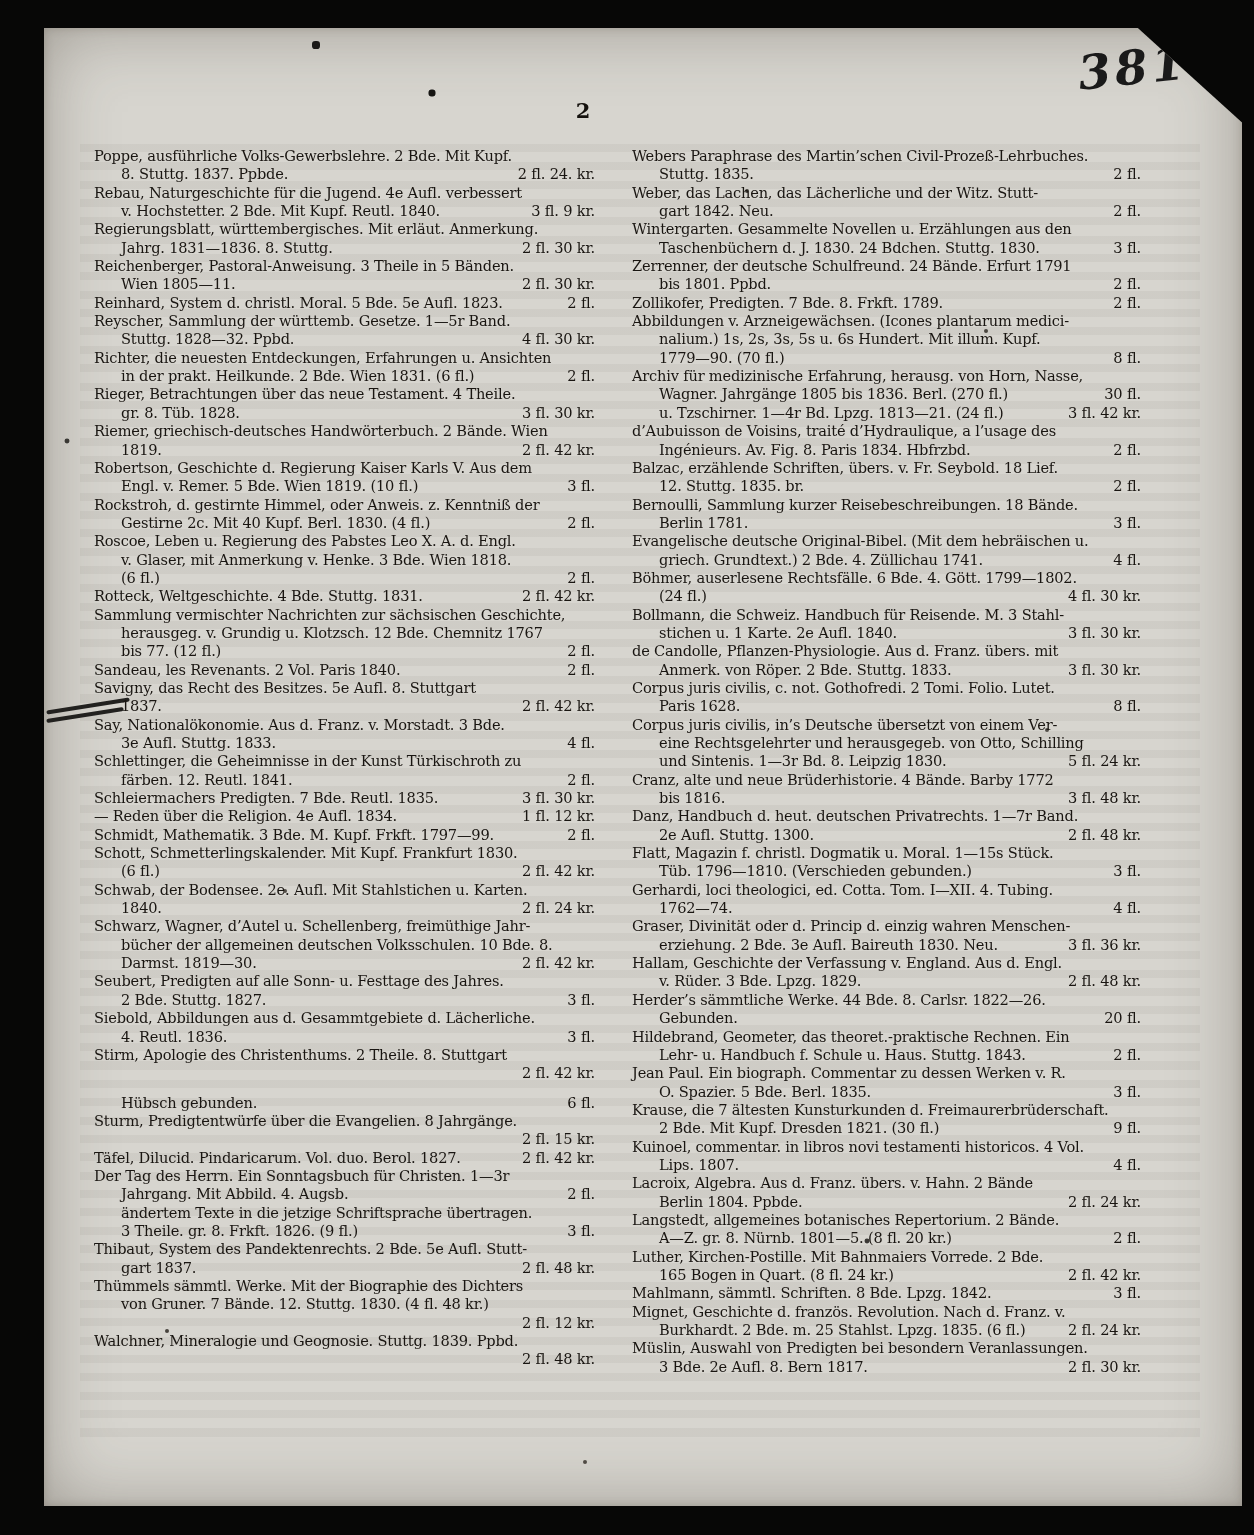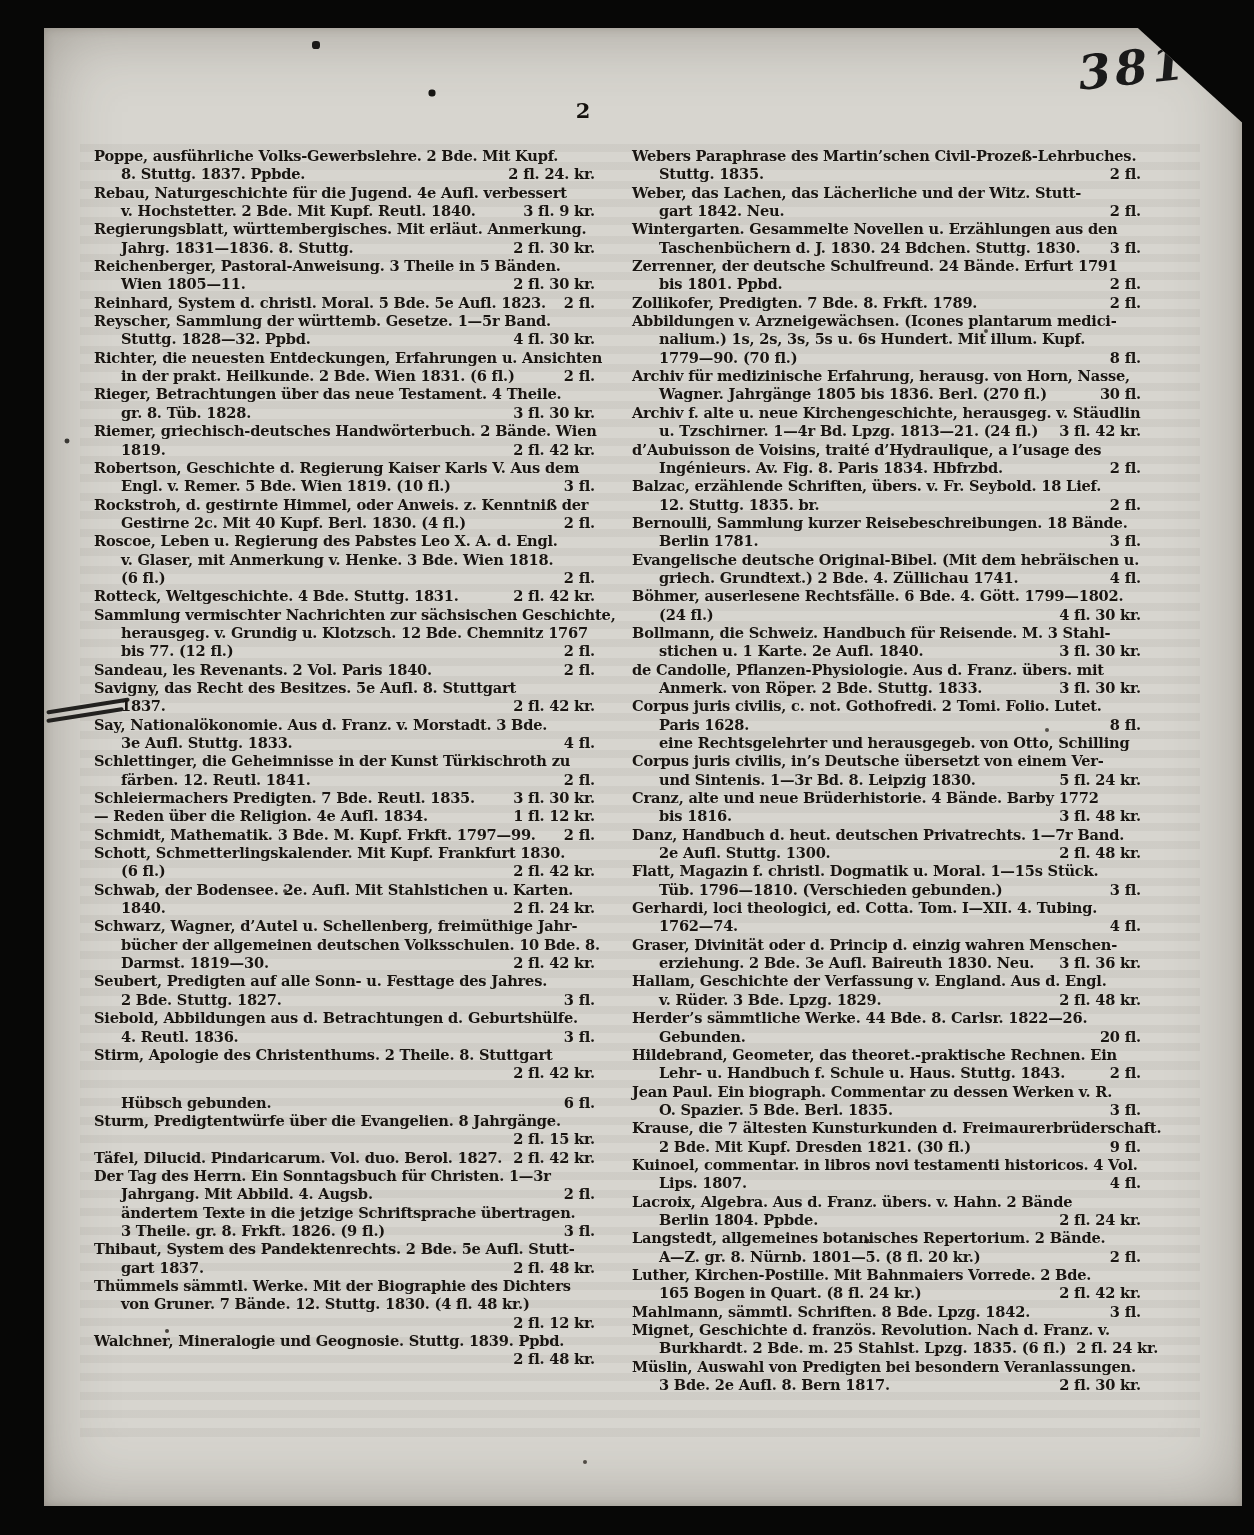--- a/index.html
+++ b/index.html
@@ -30,21 +30,21 @@
     font-size:47px;font-style:italic;font-weight:bold;color:#1a1a1a;
     transform:rotate(-6deg);letter-spacing:4px;
     font-family:"DejaVu Serif", serif;
   }
   .handwritten::after{
     content:"";position:absolute;right:-14px;top:10px;width:26px;height:3px;
     background:#1a1a1a;transform:rotate(-22deg);
   }
   .col{
     position:absolute;top:119px;
-    font-size:14.6px;line-height:18.35px;font-weight:bold;color:#191511;
+    font-size:14.6px;line-height:18.35px;font-weight:normal;color:#191511;
     letter-spacing:-0.2px;
   }
   .col-left{left:50px;width:501px;}
   .col-right{left:588px;width:509px;}
   .entry{margin:0;}
   .entry.gap{margin-top:11px;}
   .line{white-space:nowrap;}
   .line.cont{padding-left:27px;}
   .line.priced{display:flex;justify-content:space-between;}
   .line .txt{white-space:nowrap;}
@@ -255,21 +255,21 @@
         </div>
       </div>
       <div class="entry">
         <div class="line"><span class="txt">Seubert, Predigten auf alle Sonn- u. Festtage des Jahres.</span></div>
         <div class="line cont priced">
           <span class="txt">2 Bde. Stuttg. 1827.</span>
           <span class="price">3 fl.</span>
         </div>
       </div>
       <div class="entry">
-        <div class="line"><span class="txt">Siebold, Abbildungen aus d. Betrachtungen d. Geburtshülfe.</span></div>
+        <div class="line"><span class="txt">Siebold, Abbildungen aus d. Gesammtgebiete d. Lächerliche.</span></div>
         <div class="line cont priced">
           <span class="txt">4. Reutl. 1836.</span>
           <span class="price">3 fl.</span>
         </div>
       </div>
       <div class="entry">
         <div class="line"><span class="txt">Stirm, Apologie des Christenthums. 2 Theile. 8. Stuttgart</span></div>
         <div class="line cont priced">
           <span class="txt"></span>
           <span class="price">2 fl. 42 kr.</span>
@@ -375,21 +375,20 @@
         </div>
       </div>
       <div class="entry">
         <div class="line"><span class="txt">Archiv für medizinische Erfahrung, herausg. von Horn, Nasse,</span></div>
         <div class="line cont priced">
           <span class="txt">Wagner. Jahrgänge 1805 bis 1836. Berl. (270 fl.)</span>
           <span class="price">30 fl.</span>
         </div>
       </div>
       <div class="entry">
-        <div class="line"><span class="txt">Archiv f. alte u. neue Kirchengeschichte, herausgeg. v. Stäudlin</span></div>
         <div class="line cont priced">
           <span class="txt">u. Tzschirner. 1—4r Bd. Lpzg. 1813—21. (24 fl.)</span>
           <span class="price">3 fl. 42 kr.</span>
         </div>
       </div>
       <div class="entry">
         <div class="line"><span class="txt">d’Aubuisson de Voisins, traité d’Hydraulique, a l’usage des</span></div>
         <div class="line cont priced">
           <span class="txt">Ingénieurs. Av. Fig. 8. Paris 1834. Hbfrzbd.</span>
           <span class="price">2 fl.</span>
@@ -438,22 +437,22 @@
         </div>
       </div>
       <div class="entry">
         <div class="line"><span class="txt">Corpus juris civilis, c. not. Gothofredi. 2 Tomi. Folio. Lutet.</span></div>
         <div class="line cont priced">
           <span class="txt">Paris 1628.</span>
           <span class="price">8 fl.</span>
         </div>
       </div>
       <div class="entry">
+        <div class="line"><span class="txt">Corpus juris civilis, in’s Deutsche übersetzt von einem Ver-</span></div>
         <div class="line cont"><span class="txt">eine Rechtsgelehrter und herausgegeb. von Otto, Schilling</span></div>
-        <div class="line"><span class="txt">Corpus juris civilis, in’s Deutsche übersetzt von einem Ver-</span></div>
         <div class="line cont priced">
           <span class="txt">und Sintenis. 1—3r Bd. 8. Leipzig 1830.</span>
           <span class="price">5 fl. 24 kr.</span>
         </div>
       </div>
       <div class="entry">
         <div class="line"><span class="txt">Cranz, alte und neue Brüderhistorie. 4 Bände. Barby 1772</span></div>
         <div class="line cont priced">
           <span class="txt">bis 1816.</span>
           <span class="price">3 fl. 48 kr.</span>

